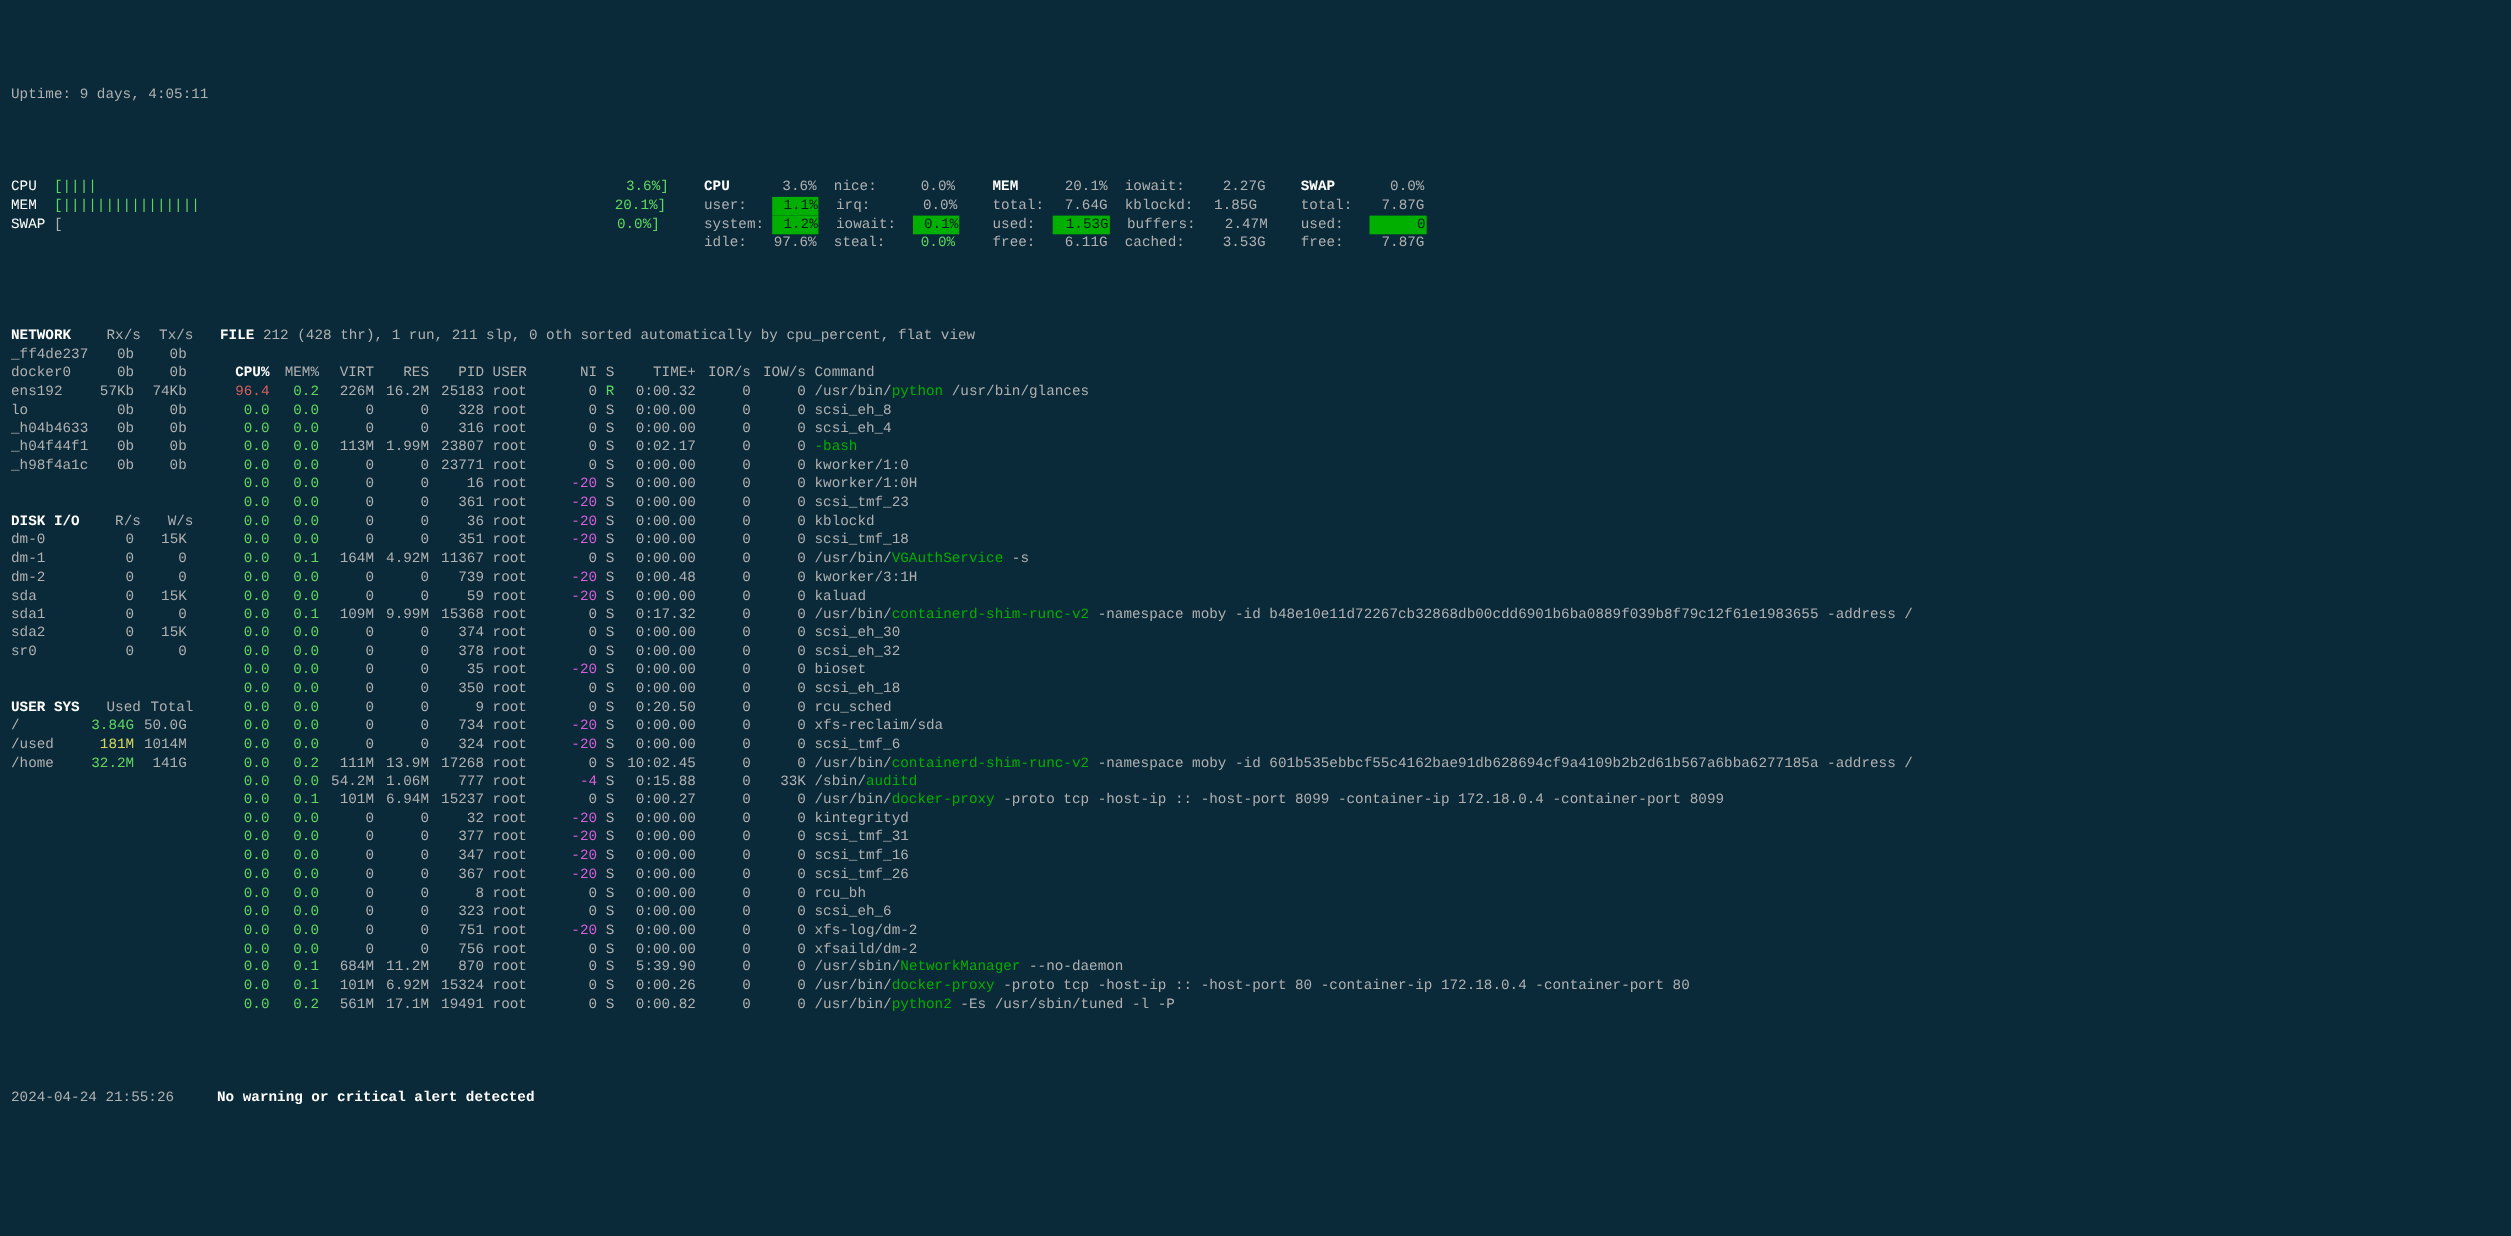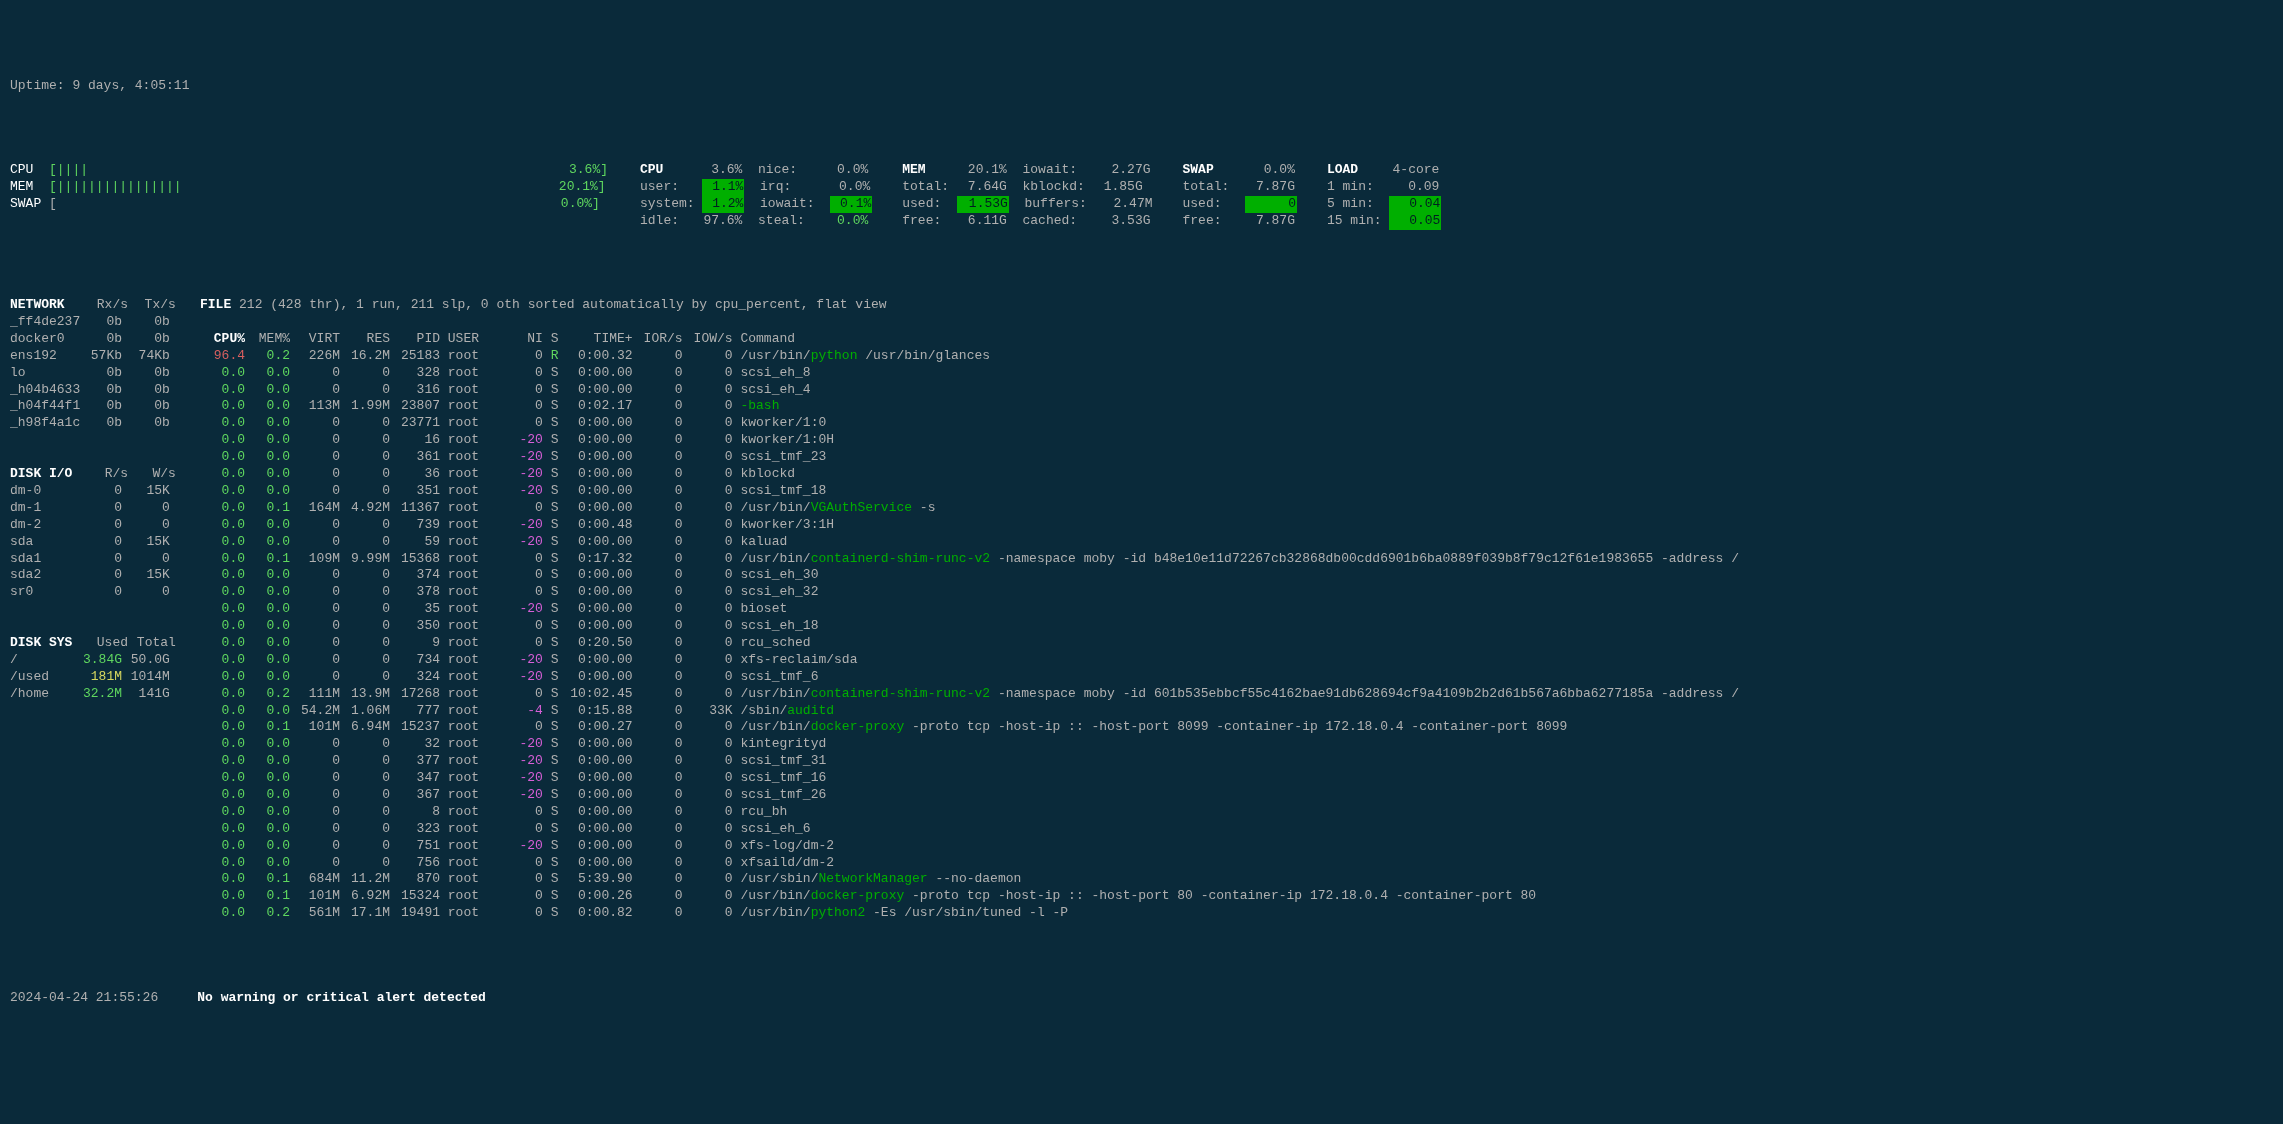--- a/index.html
+++ b/index.html
@@ -52,47 +52,41 @@
 <span>total:</span> <span class="r" style="width:50px">7.64G</span>  <span>kblockd:</span> <span class="r" style="width:50px">1.85G</span>
 <span>used:</span>  <span class="r bg-green" style="width:50px">1.53G</span>  <span>buffers:</span>  <span class="r" style="width:50px">2.47M</span>
 <span>free:</span>  <span class="r" style="width:50px">6.11G</span>  <span>cached:</span>   <span class="r" style="width:50px">3.53G</span>
 </div>
 <div class="col">
 <span class="bold-white">SWAP</span>    <span class="r" style="width:50px">0.0%</span>
 <span>total:</span>  <span class="r" style="width:50px">7.87G</span>
 <span>used:</span>   <span class="r bg-green" style="width:50px">0</span>
 <span>free:</span>   <span class="r" style="width:50px">7.87G</span>
 </div>
-<div class="col">
-<span class="bold-white">LOAD</span>    <span class="r" style="width:50px">4-core</span>
-<span>1 min:</span>  <span class="r" style="width:50px">0.09</span>
-<span>5 min:</span>  <span class="r bg-green" style="width:50px">0.04</span>
-<span>15 min:</span> <span class="r bg-green" style="width:50px">0.05</span>
-</div>
 </div>
 <br>
 <div class="row">
 <div style="width:175px;">
 <span class="bold-white">NETWORK</span>   <span class="r" style="width:40px">Rx/s</span> <span class="r" style="width:40px">Tx/s</span>
 <div id="net-rows"><span><span class="l" style="width:72px">_ff4de237</span><span class="r" style="width:40px">0b</span> <span class="r" style="width:40px">0b</span></span>
 <span><span class="l" style="width:72px">docker0</span><span class="r" style="width:40px">0b</span> <span class="r" style="width:40px">0b</span></span>
 <span><span class="l" style="width:72px">ens192</span><span class="r" style="width:40px">57Kb</span> <span class="r" style="width:40px">74Kb</span></span>
 <span><span class="l" style="width:72px">lo</span><span class="r" style="width:40px">0b</span> <span class="r" style="width:40px">0b</span></span>
 <span><span class="l" style="width:72px">_h04b4633</span><span class="r" style="width:40px">0b</span> <span class="r" style="width:40px">0b</span></span>
 <span><span class="l" style="width:72px">_h04f44f1</span><span class="r" style="width:40px">0b</span> <span class="r" style="width:40px">0b</span></span>
 <span><span class="l" style="width:72px">_h98f4a1c</span><span class="r" style="width:40px">0b</span> <span class="r" style="width:40px">0b</span></span></div>
 <br><span class="bold-white">DISK I/O</span>  <span class="r" style="width:40px">R/s</span> <span class="r" style="width:40px">W/s</span>
 <div id="disk-rows"><span><span class="l" style="width:72px">dm-0</span><span class="r" style="width:40px">0</span> <span class="r" style="width:40px">15K</span></span>
 <span><span class="l" style="width:72px">dm-1</span><span class="r" style="width:40px">0</span> <span class="r" style="width:40px">0</span></span>
 <span><span class="l" style="width:72px">dm-2</span><span class="r" style="width:40px">0</span> <span class="r" style="width:40px">0</span></span>
 <span><span class="l" style="width:72px">sda</span><span class="r" style="width:40px">0</span> <span class="r" style="width:40px">15K</span></span>
 <span><span class="l" style="width:72px">sda1</span><span class="r" style="width:40px">0</span> <span class="r" style="width:40px">0</span></span>
 <span><span class="l" style="width:72px">sda2</span><span class="r" style="width:40px">0</span> <span class="r" style="width:40px">15K</span></span>
 <span><span class="l" style="width:72px">sr0</span><span class="r" style="width:40px">0</span> <span class="r" style="width:40px">0</span></span></div>
-<br><span class="bold-white">DISK SYS</span>  <span class="r" style="width:40px">Used</span> <span class="r" style="width:40px">Total</span>
+<br><span class="bold-white">USER SYS</span>  <span class="r" style="width:40px">Used</span> <span class="r" style="width:40px">Total</span>
 <div id="fs-rows"><span><span class="l" style="width:72px">/</span><span class="green"><span class="r" style="width:40px">3.84G</span></span> <span class="r" style="width:40px">50.0G</span></span>
 <span><span class="l" style="width:72px">/used</span><span class="yellow"><span class="r" style="width:40px">181M</span></span> <span class="r" style="width:40px">1014M</span></span>
 <span><span class="l" style="width:72px">/home</span><span class="green"><span class="r" style="width:40px">32.2M</span></span> <span class="r" style="width:40px">141G</span></span></div>
 </div>
 <div style="padding-left:15px;flex:1;">
 <span class="bold-white">FILE</span> <span>212 (428 thr), 1 run, 211 slp, 0 oth sorted automatically by cpu_percent, flat view</span>
 
 <span><span class="r bold-white" style="width:45px">CPU%</span><span class="r" style="width:45px">MEM%</span><span class="r" style="width:50px">VIRT</span><span class="r" style="width:50px">RES</span><span class="r" style="width:50px">PID</span> <span class="l" style="width:70px">USER</span><span class="r" style="width:25px">NI</span> <span class="l" style="width:12px">S</span><span class="r" style="width:70px">TIME+</span><span class="r" style="width:50px">IOR/s</span><span class="r" style="width:50px">IOW/s</span> <span>Command</span></span>
 <div id="proc-rows"><span><span class="r red" style="width:45px">96.4</span><span class="r green" style="width:45px">0.2</span><span class="r" style="width:50px">226M</span><span class="r" style="width:50px">16.2M</span><span class="r" style="width:50px">25183</span> <span class="l" style="width:70px">root</span><span class="r" style="width:25px">0</span> <span class="l" style="width:12px"><span class="green">R</span></span><span class="r" style="width:70px">0:00.32</span><span class="r" style="width:50px">0</span><span class="r" style="width:50px">0</span> /usr/bin/<span class="darkgreen">python</span> /usr/bin/glances</span>
 <span><span class="r green" style="width:45px">0.0</span><span class="r green" style="width:45px">0.0</span><span class="r" style="width:50px">0</span><span class="r" style="width:50px">0</span><span class="r" style="width:50px">328</span> <span class="l" style="width:70px">root</span><span class="r" style="width:25px">0</span> <span class="l" style="width:12px">S</span><span class="r" style="width:70px">0:00.00</span><span class="r" style="width:50px">0</span><span class="r" style="width:50px">0</span> scsi_eh_8</span>

